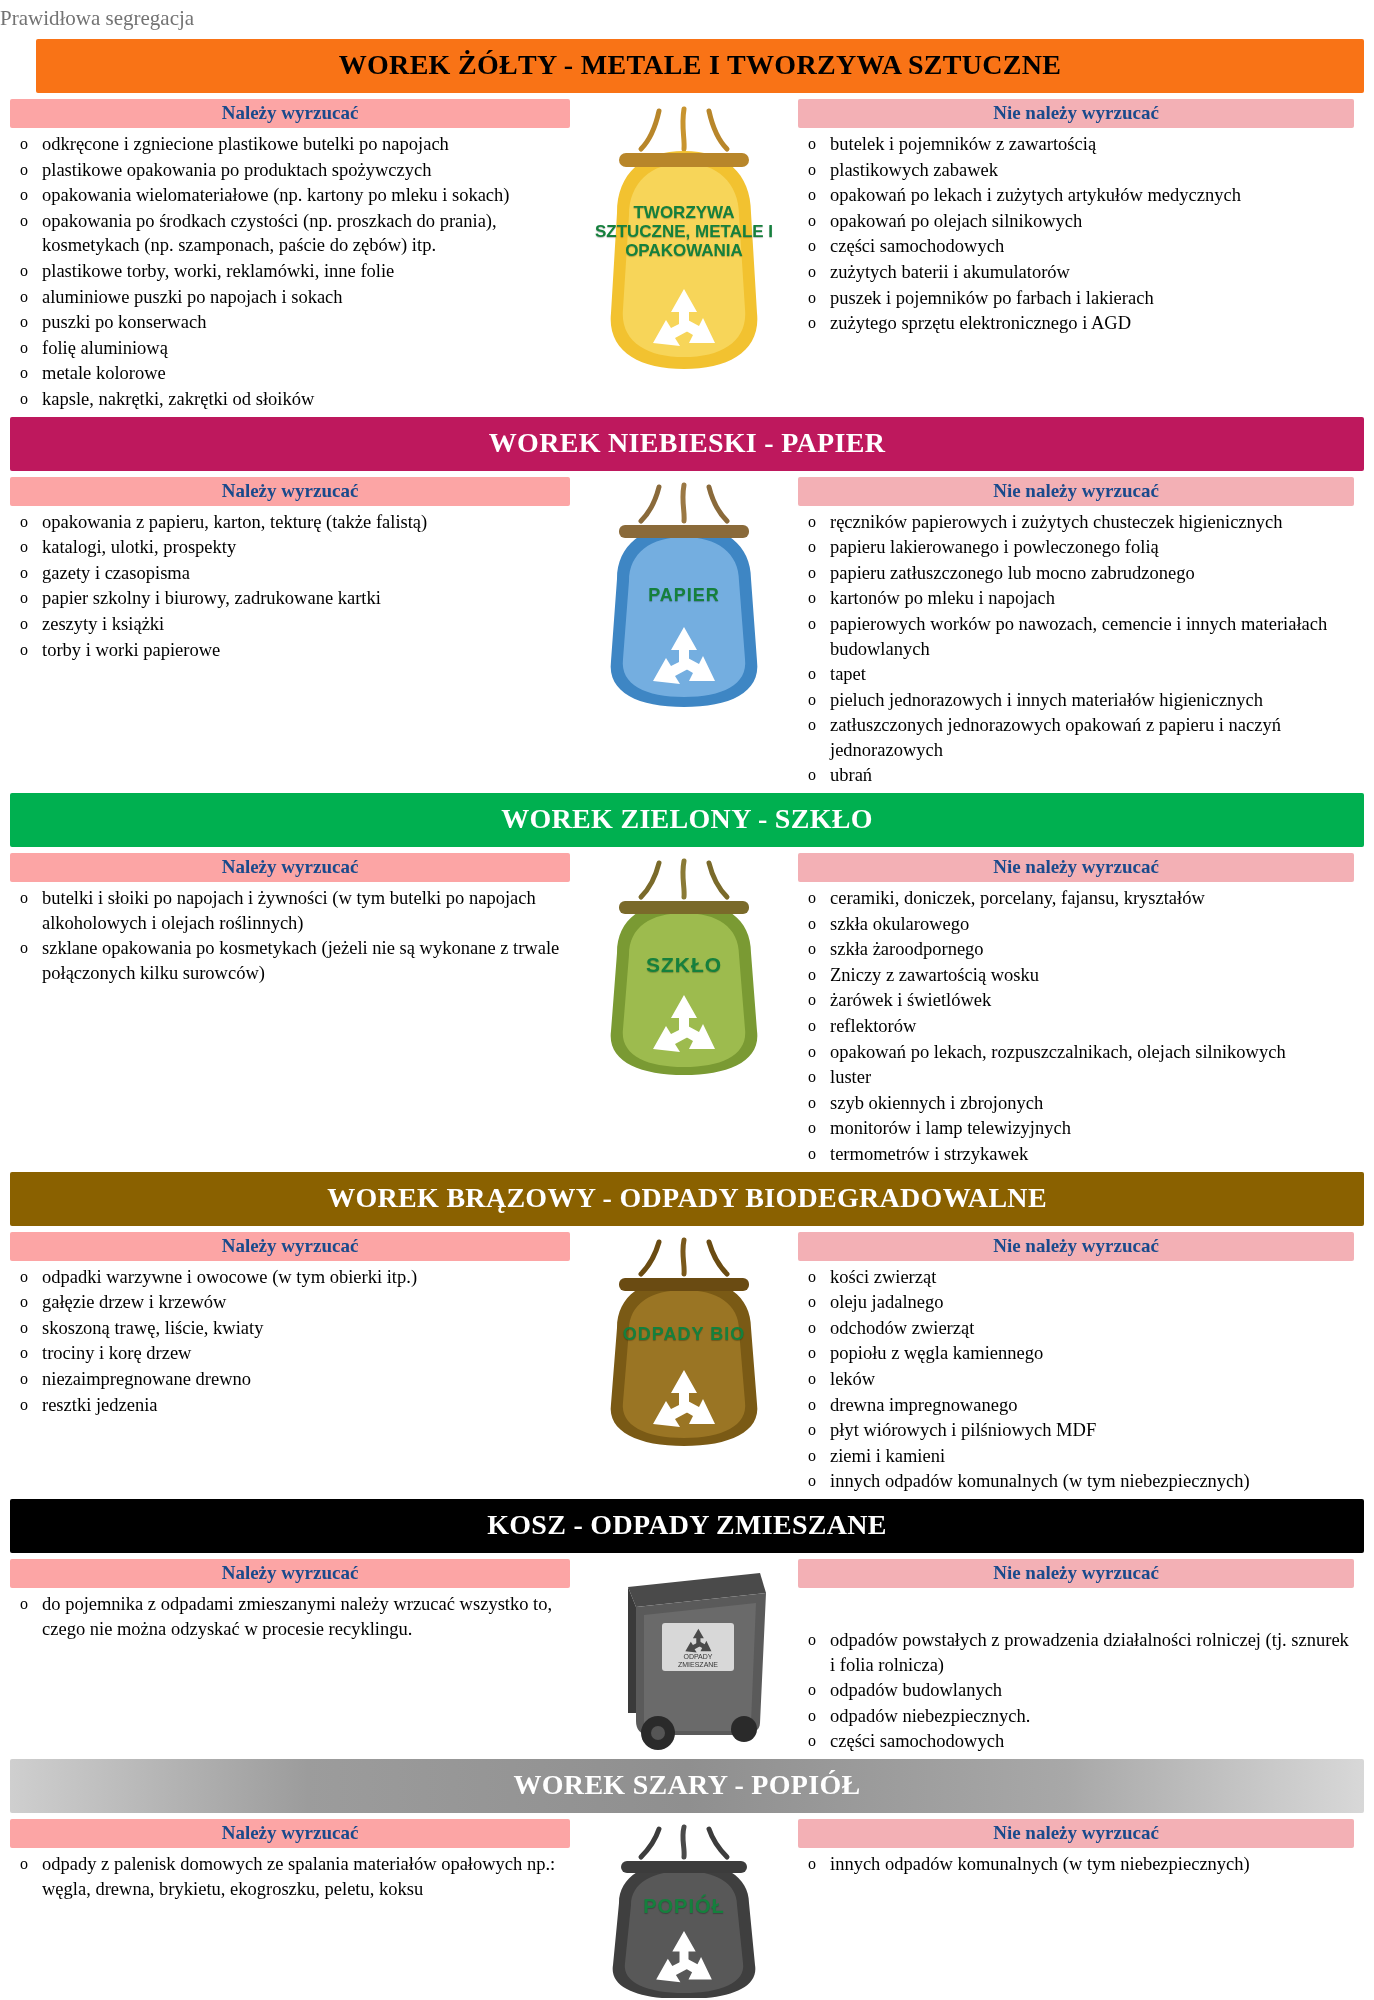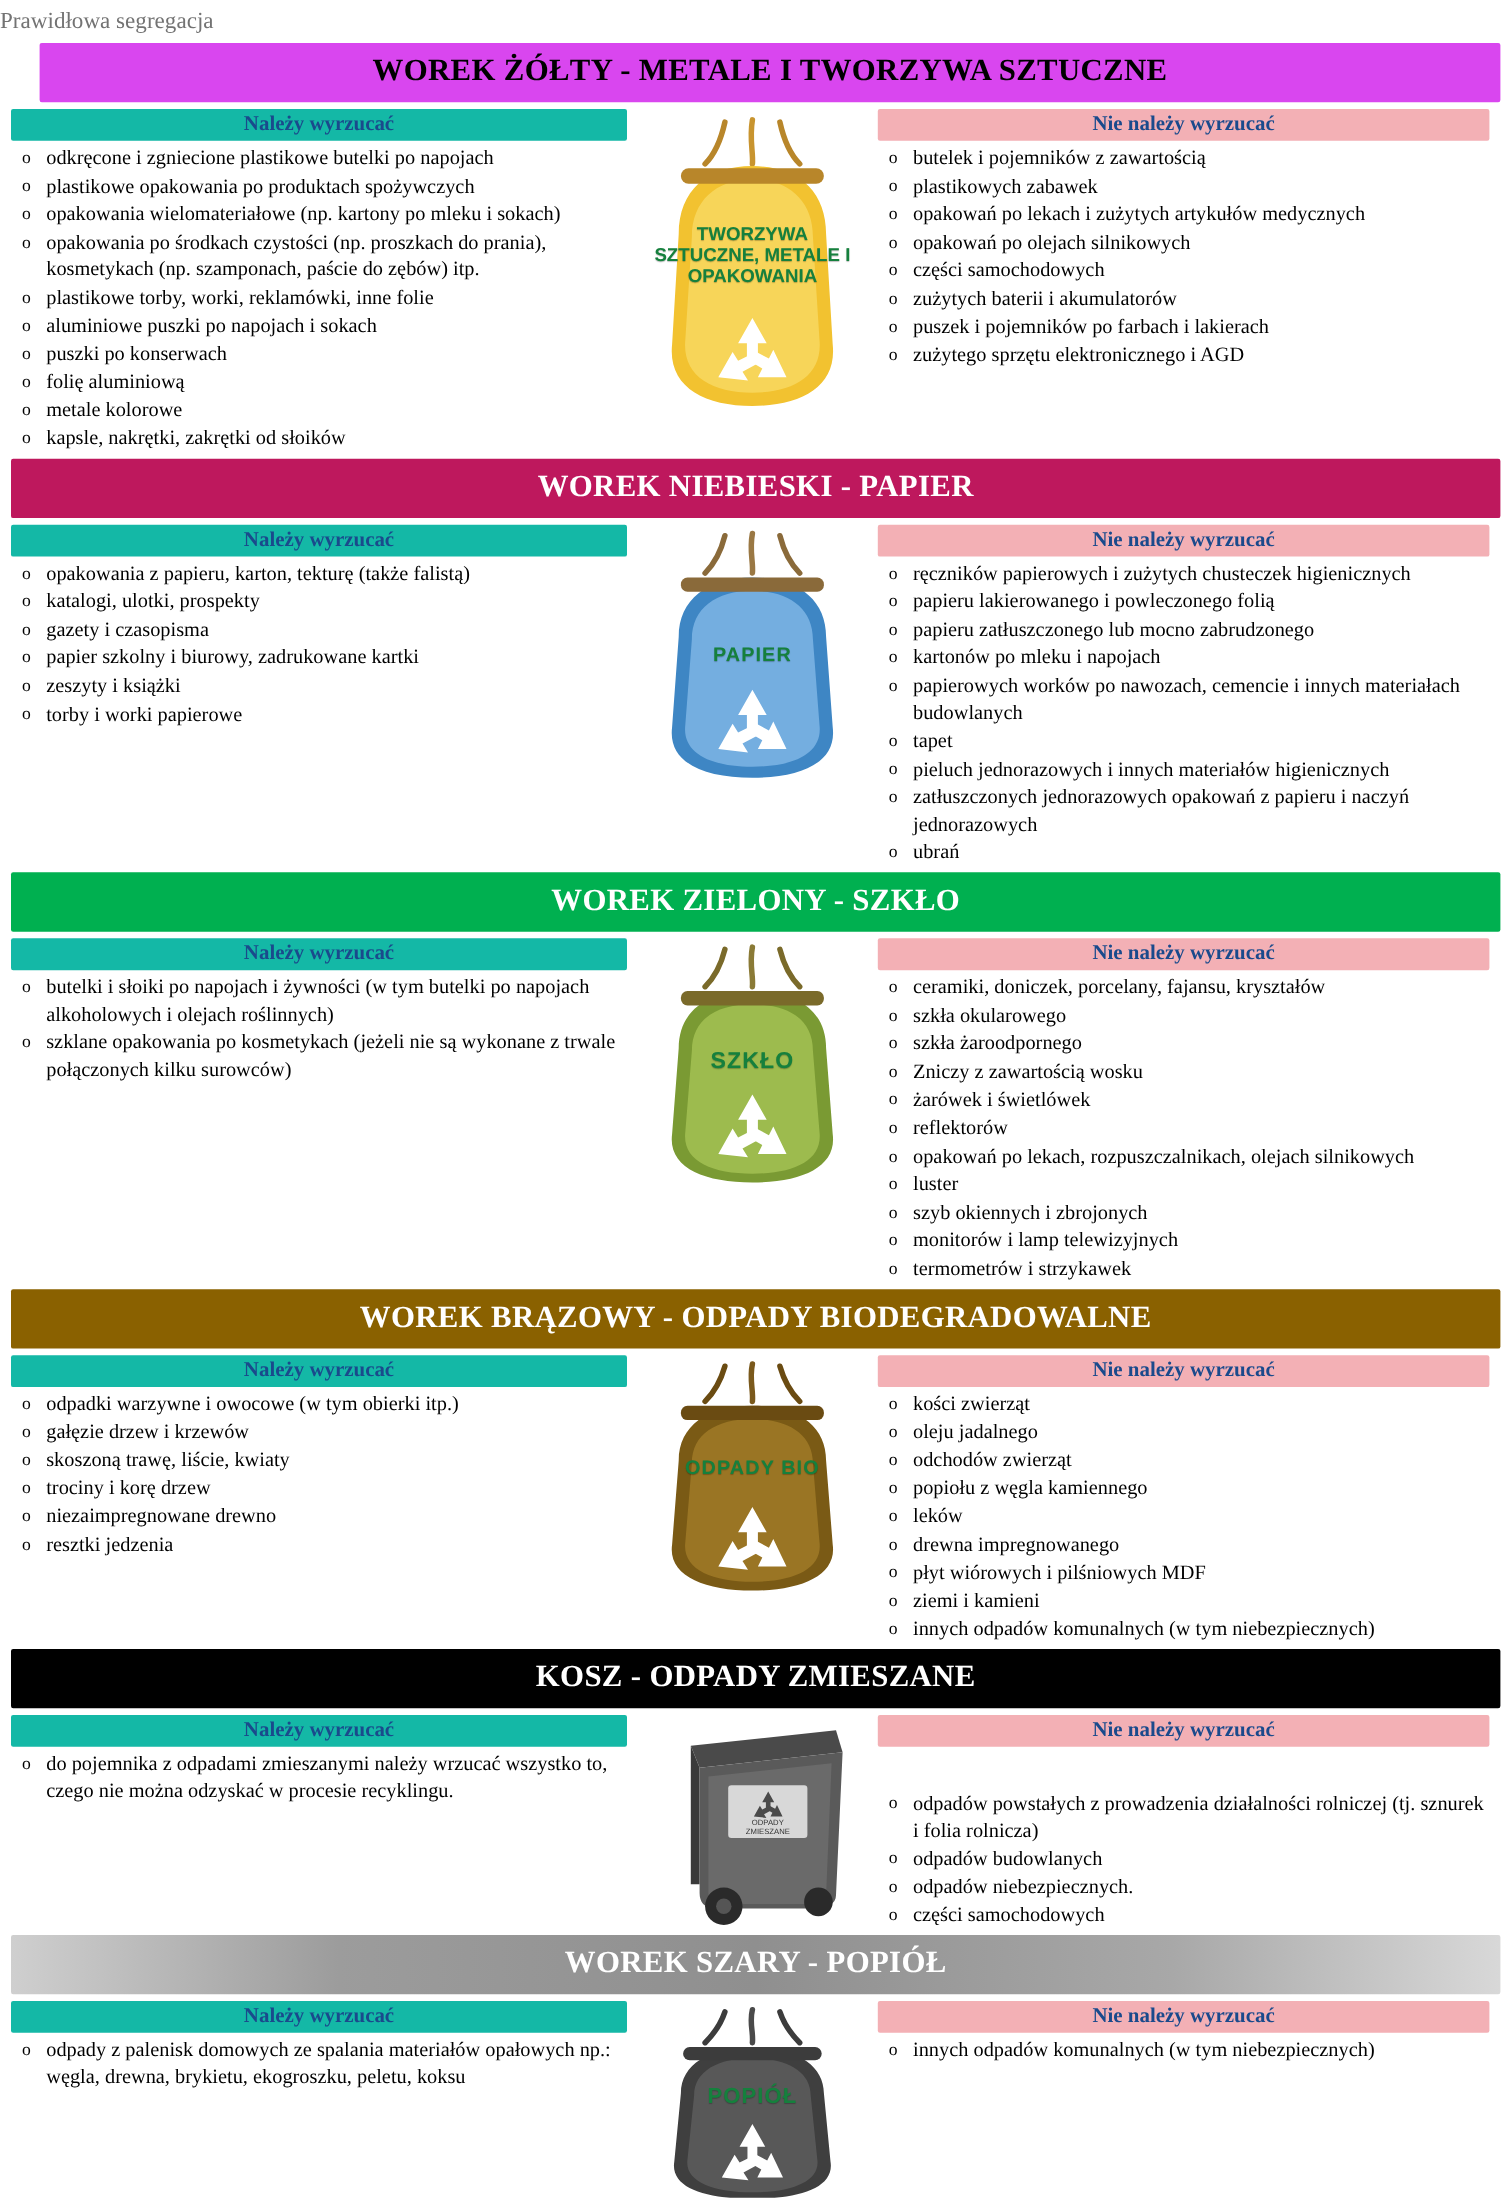--- a/index.html
+++ b/index.html
@@ -26,21 +26,21 @@
   }
   .band {
     text-align: center;
     font-weight: bold;
     font-size: 28px;
     letter-spacing: 0.3px;
     padding: 10px 0 12px 0;
     margin: 4px 10px 0 10px;
     border-radius: 2px;
   }
-  .band.yellow { background: #d946ef; color: #000; margin-left: 36px; }
+  .band.yellow { background: #f97316; color: #000; margin-left: 36px; }
   .band.blue   { background: #be185d; color: #fff; }
   .band.green  { background: #00b050; color: #fff; }
   .band.brown  { background: #8a6100; color: #fff; }
   .band.black  { background: #000000; color: #fff; }
   .band.grey   { background: linear-gradient(90deg,#cfcfcf 0%, #9c9c9c 22%, #8f8f8f 50%, #a8a8a8 78%, #d8d8d8 100%); color: #fff; }
 
   .section {
     display: flex;
     flex-direction: row;
     align-items: flex-start;
@@ -51,21 +51,21 @@
   .col-mid  { width: 228px; display:flex; align-items:flex-start; justify-content:center; padding-top: 4px;}
   .col-right{ width: 556px; }
 
   .hdr {
     text-align: center;
     font-weight: bold;
     font-size: 19px;
     padding: 3px 0 4px 0;
     border-radius: 2px;
   }
-  .hdr.good { background: #14b8a6; color: #1a4a8c; }
+  .hdr.good { background: #fca5a5; color: #1a4a8c; }
   .hdr.bad  { background: #f3b0b5; color: #1a4a8c; }
 
   ul.items {
     list-style: none;
     margin: 4px 0 0 0;
     padding: 0;
   }
   ul.items li {
     position: relative;
     padding-left: 32px;

